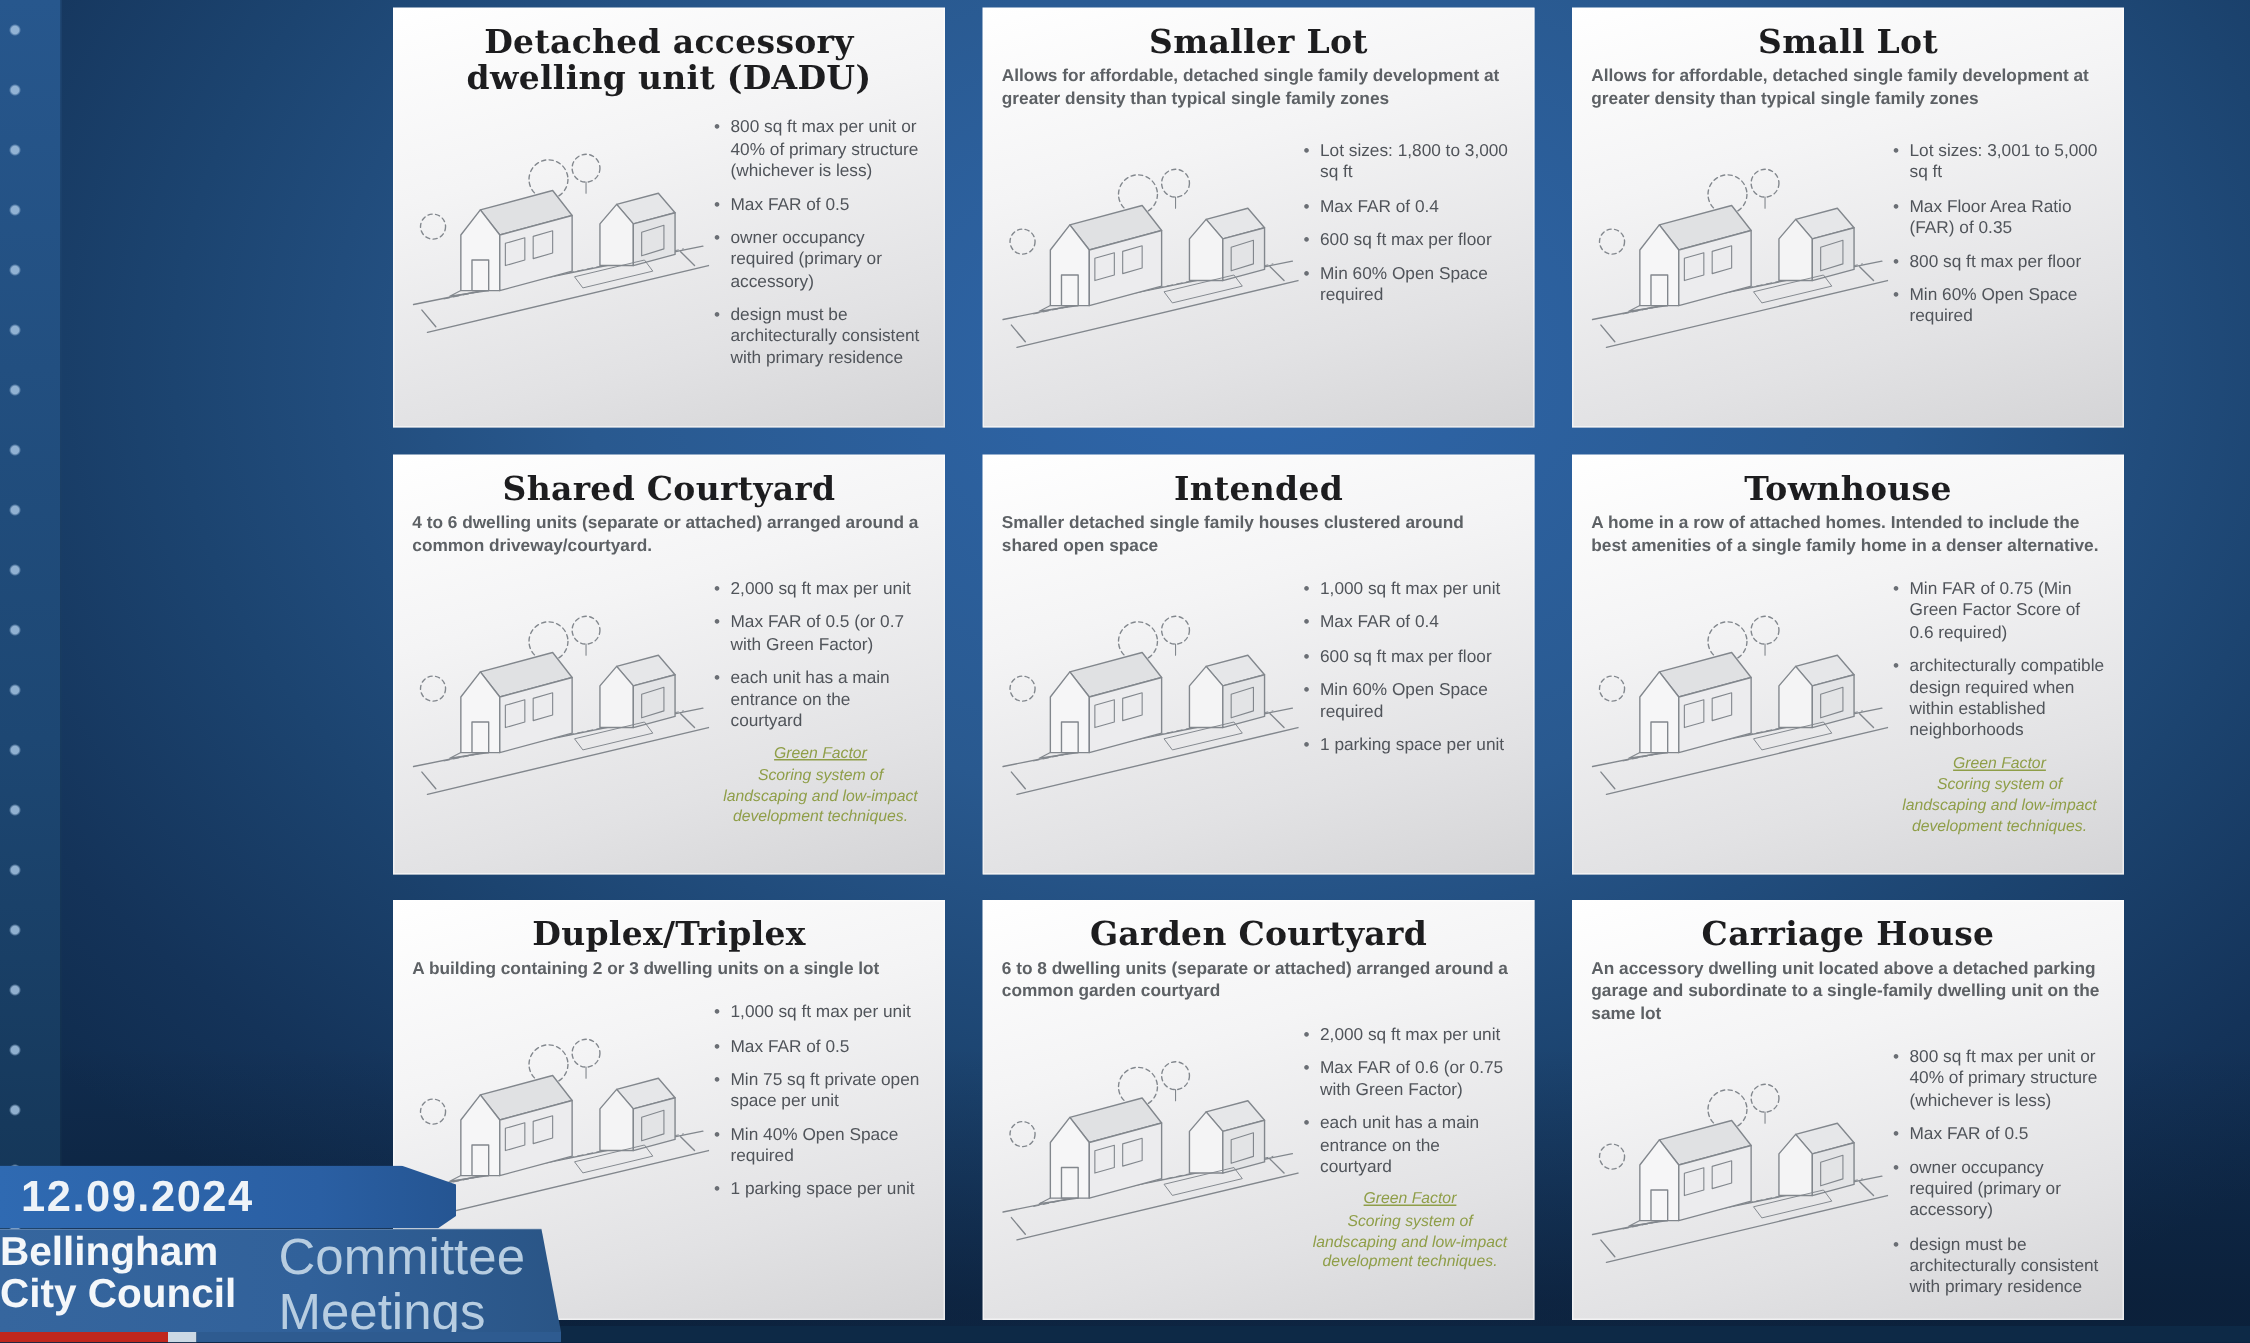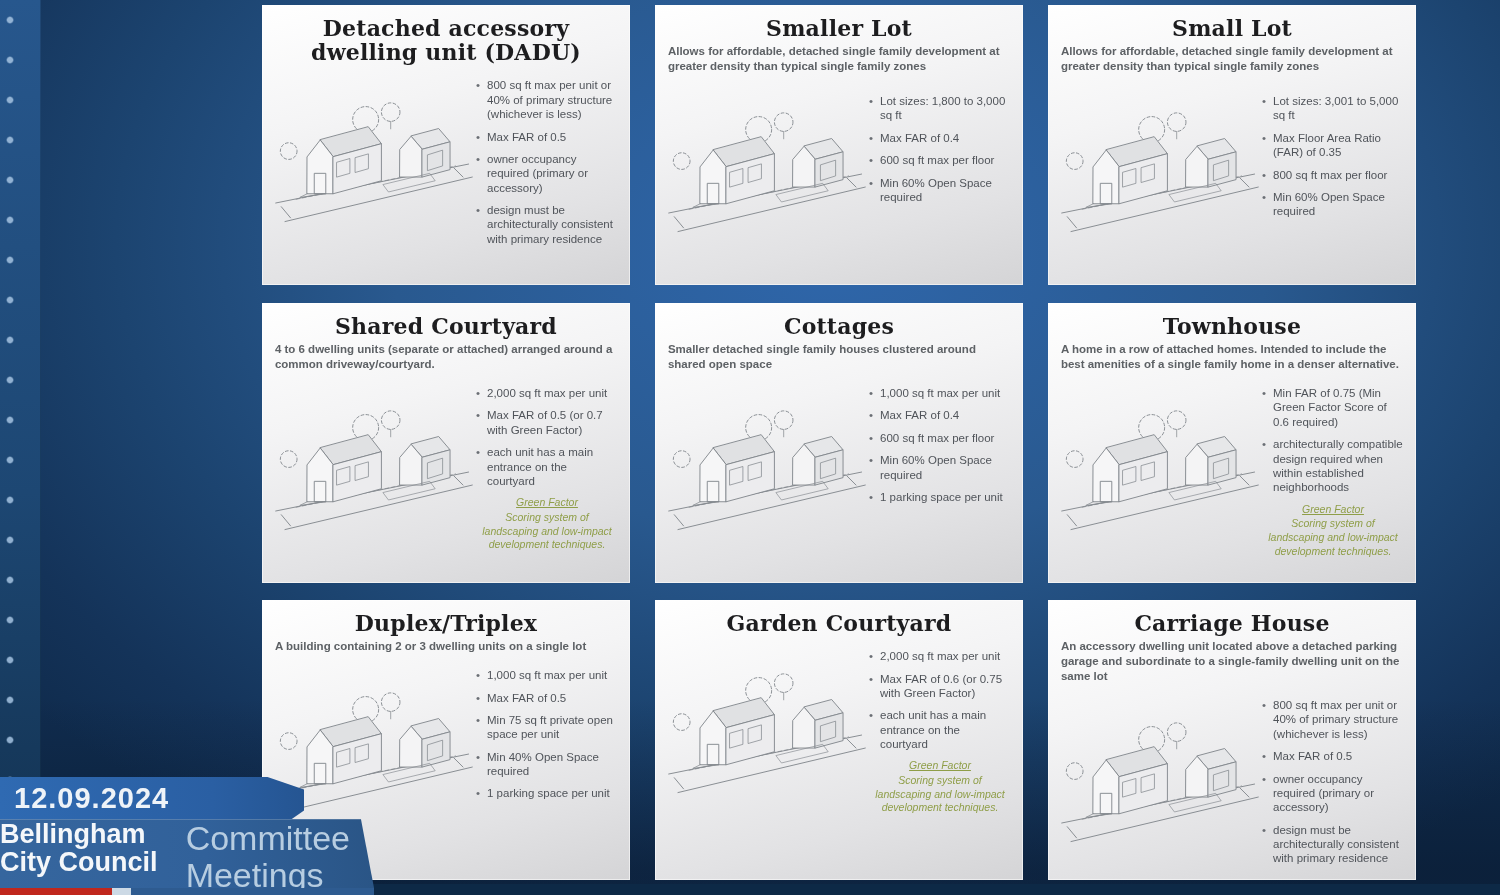--- a/index.html
+++ b/index.html
@@ -254,21 +254,21 @@
           </ul>
         <div class="green-note">
           <div class="gn-title">Green Factor</div>
           <div class="gn-text">Scoring system of landscaping and low-impact development techniques.</div>
         </div>
       </div>
     </div>
   </section>
 
   <section class="card" style="left:655px;top:303px">
-    <h2 class="card-title">Cottages</h2>
+    <h2 class="card-title">Intended</h2>
     <p class="card-subtitle">Smaller detached single family houses clustered around shared open space</p>
     <div class="card-body">
       <div class="illo">
 <svg viewBox="0 0 220 160" xmlns="http://www.w3.org/2000/svg" fill="none" stroke="#82878d" stroke-width="1" stroke-linejoin="round" stroke-linecap="round">
 
   <path d="M4 128 L212 86"></path>
   <path d="M14 148 L216 100"></path>
   <path d="M26 124 L198 88" stroke-dasharray="4 3" stroke-width="0.7"></path>
   <path d="M10 132 L20 144"></path>
   <path d="M196 90 L206 100"></path>
@@ -391,20 +391,21 @@
             <li>Min 75 sq ft private open space per unit</li>
             <li>Min 40% Open Space required</li>
             <li>1 parking space per unit</li>
           </ul>
       </div>
     </div>
   </section>
 
   <section class="card" style="left:655px;top:600px">
     <h2 class="card-title">Garden Courtyard</h2>
+    <p class="card-subtitle">6 to 8 dwelling units (separate or attached) arranged around a common garden courtyard</p>
     <div class="card-body">
       <div class="illo">
 <svg viewBox="0 0 220 160" xmlns="http://www.w3.org/2000/svg" fill="none" stroke="#82878d" stroke-width="1" stroke-linejoin="round" stroke-linecap="round">
 
   <path d="M4 128 L212 86"></path>
   <path d="M14 148 L216 100"></path>
   <path d="M26 124 L198 88" stroke-dasharray="4 3" stroke-width="0.7"></path>
   <path d="M10 132 L20 144"></path>
   <path d="M196 90 L206 100"></path>
 

